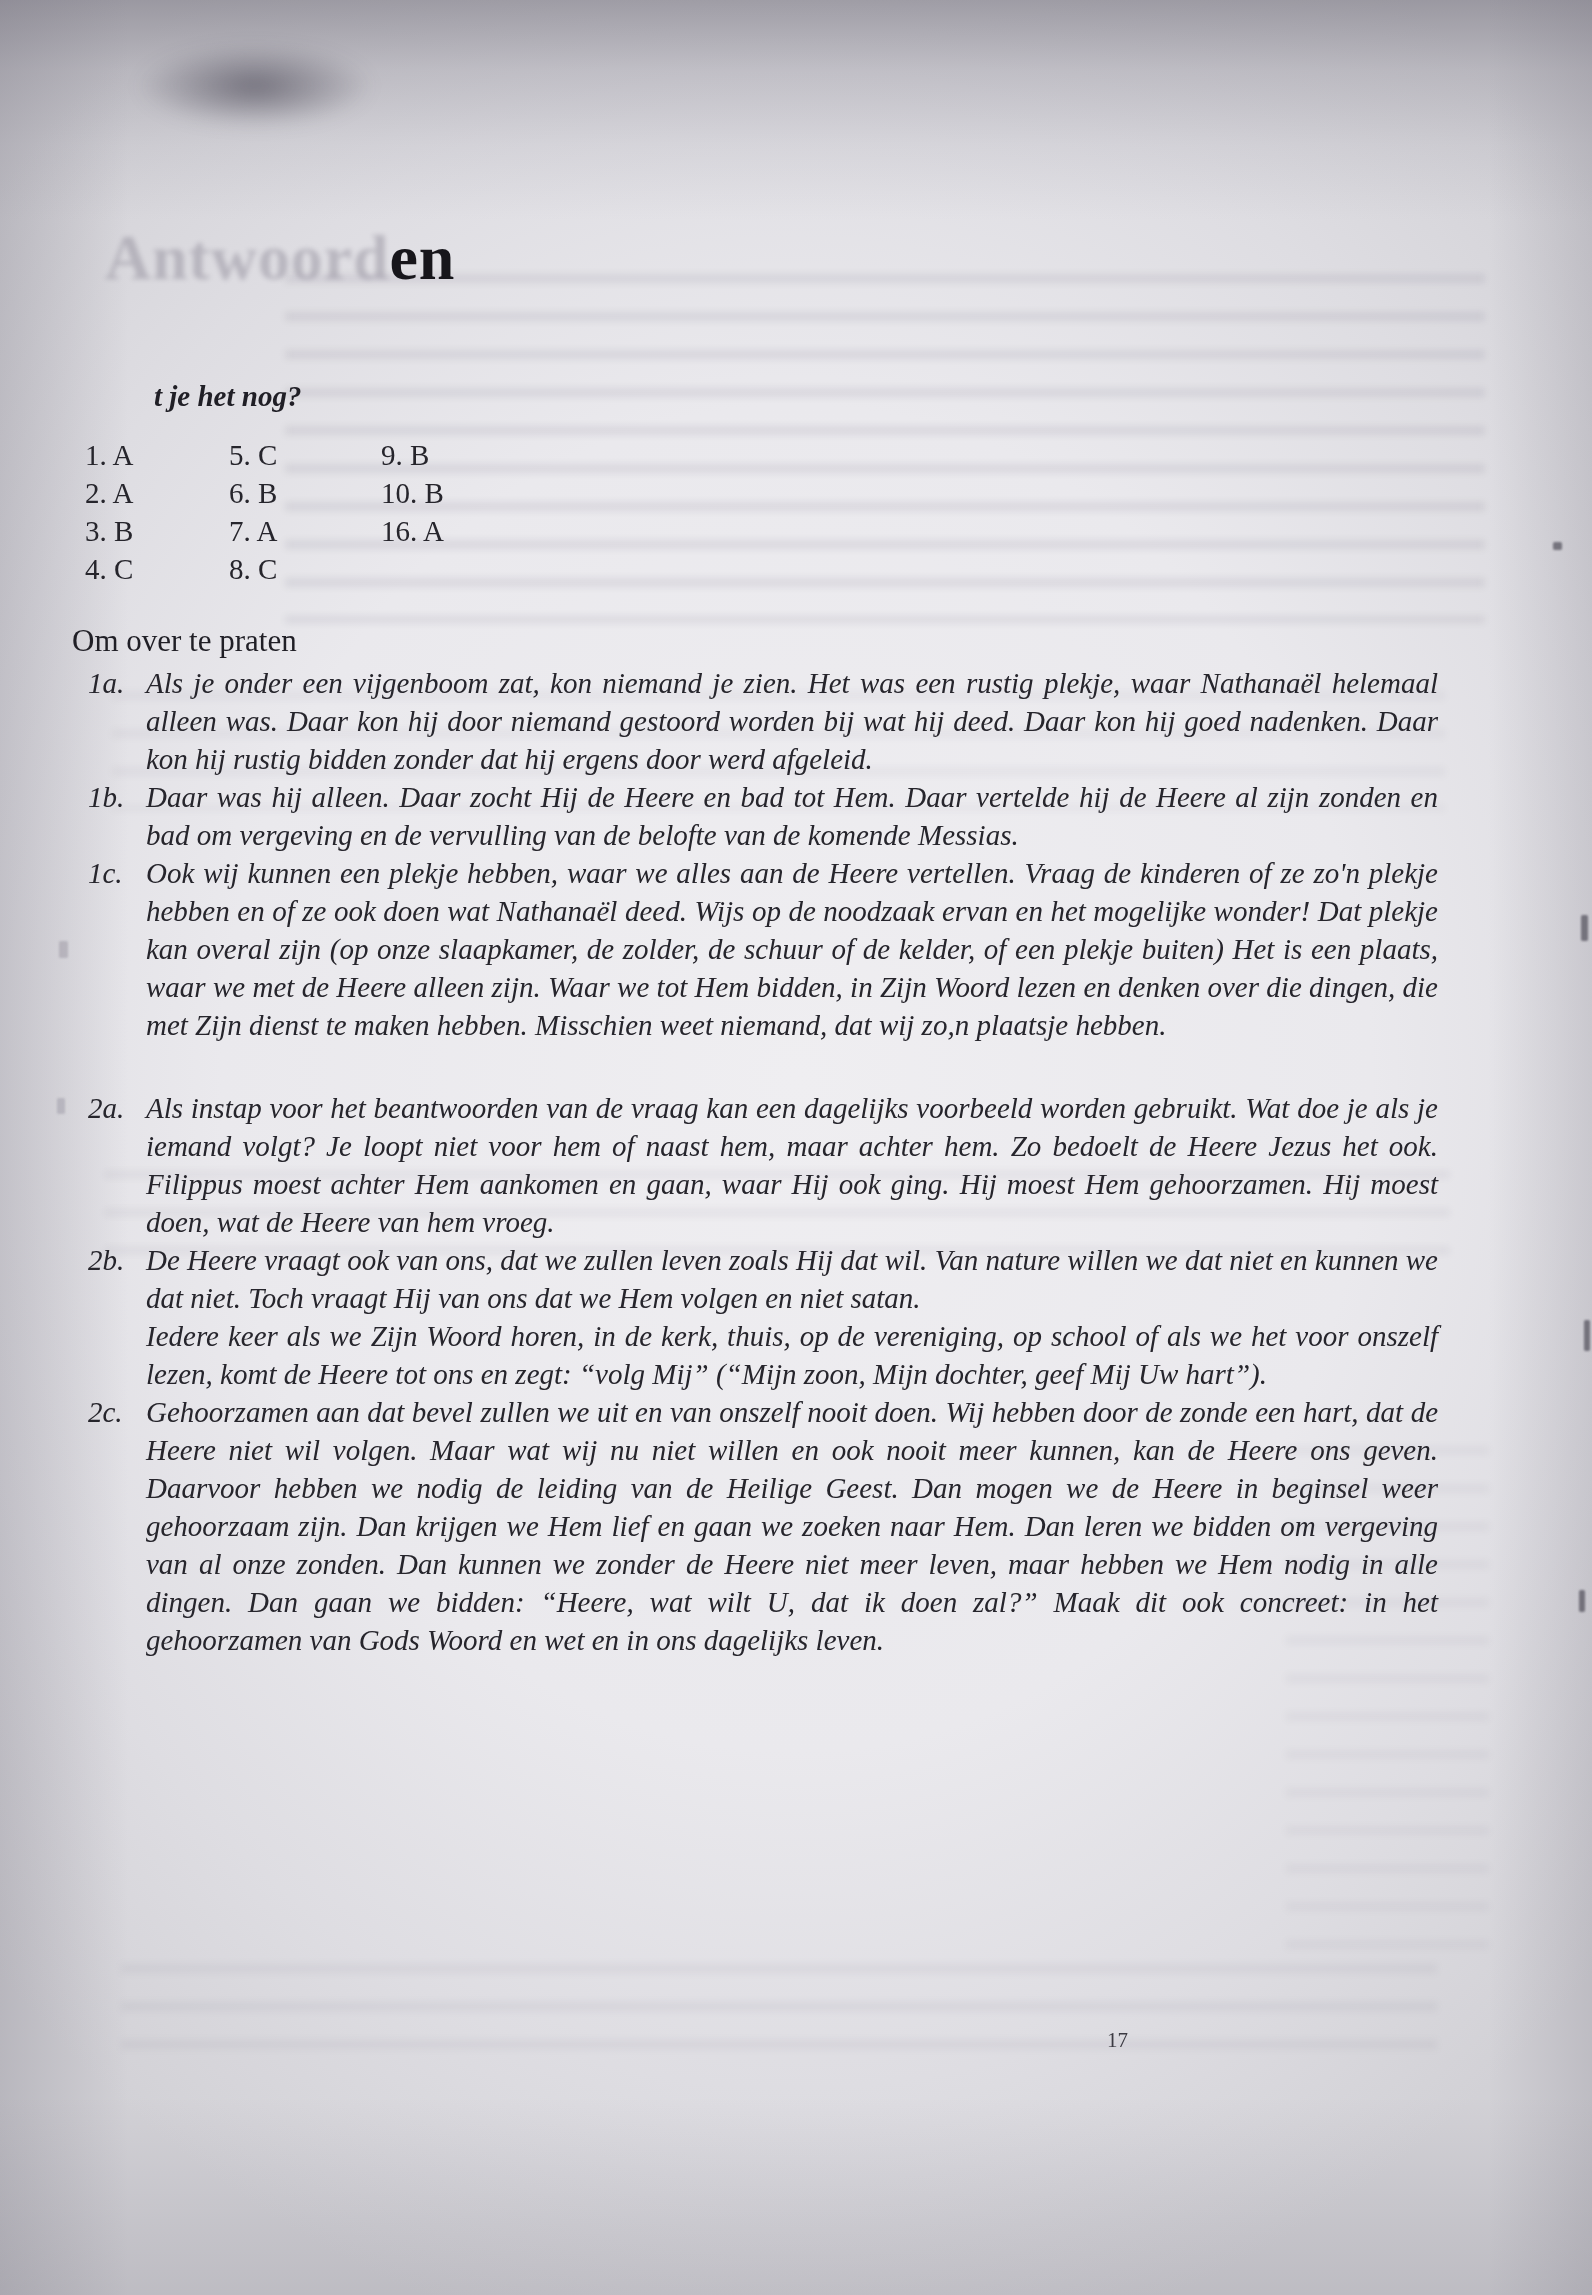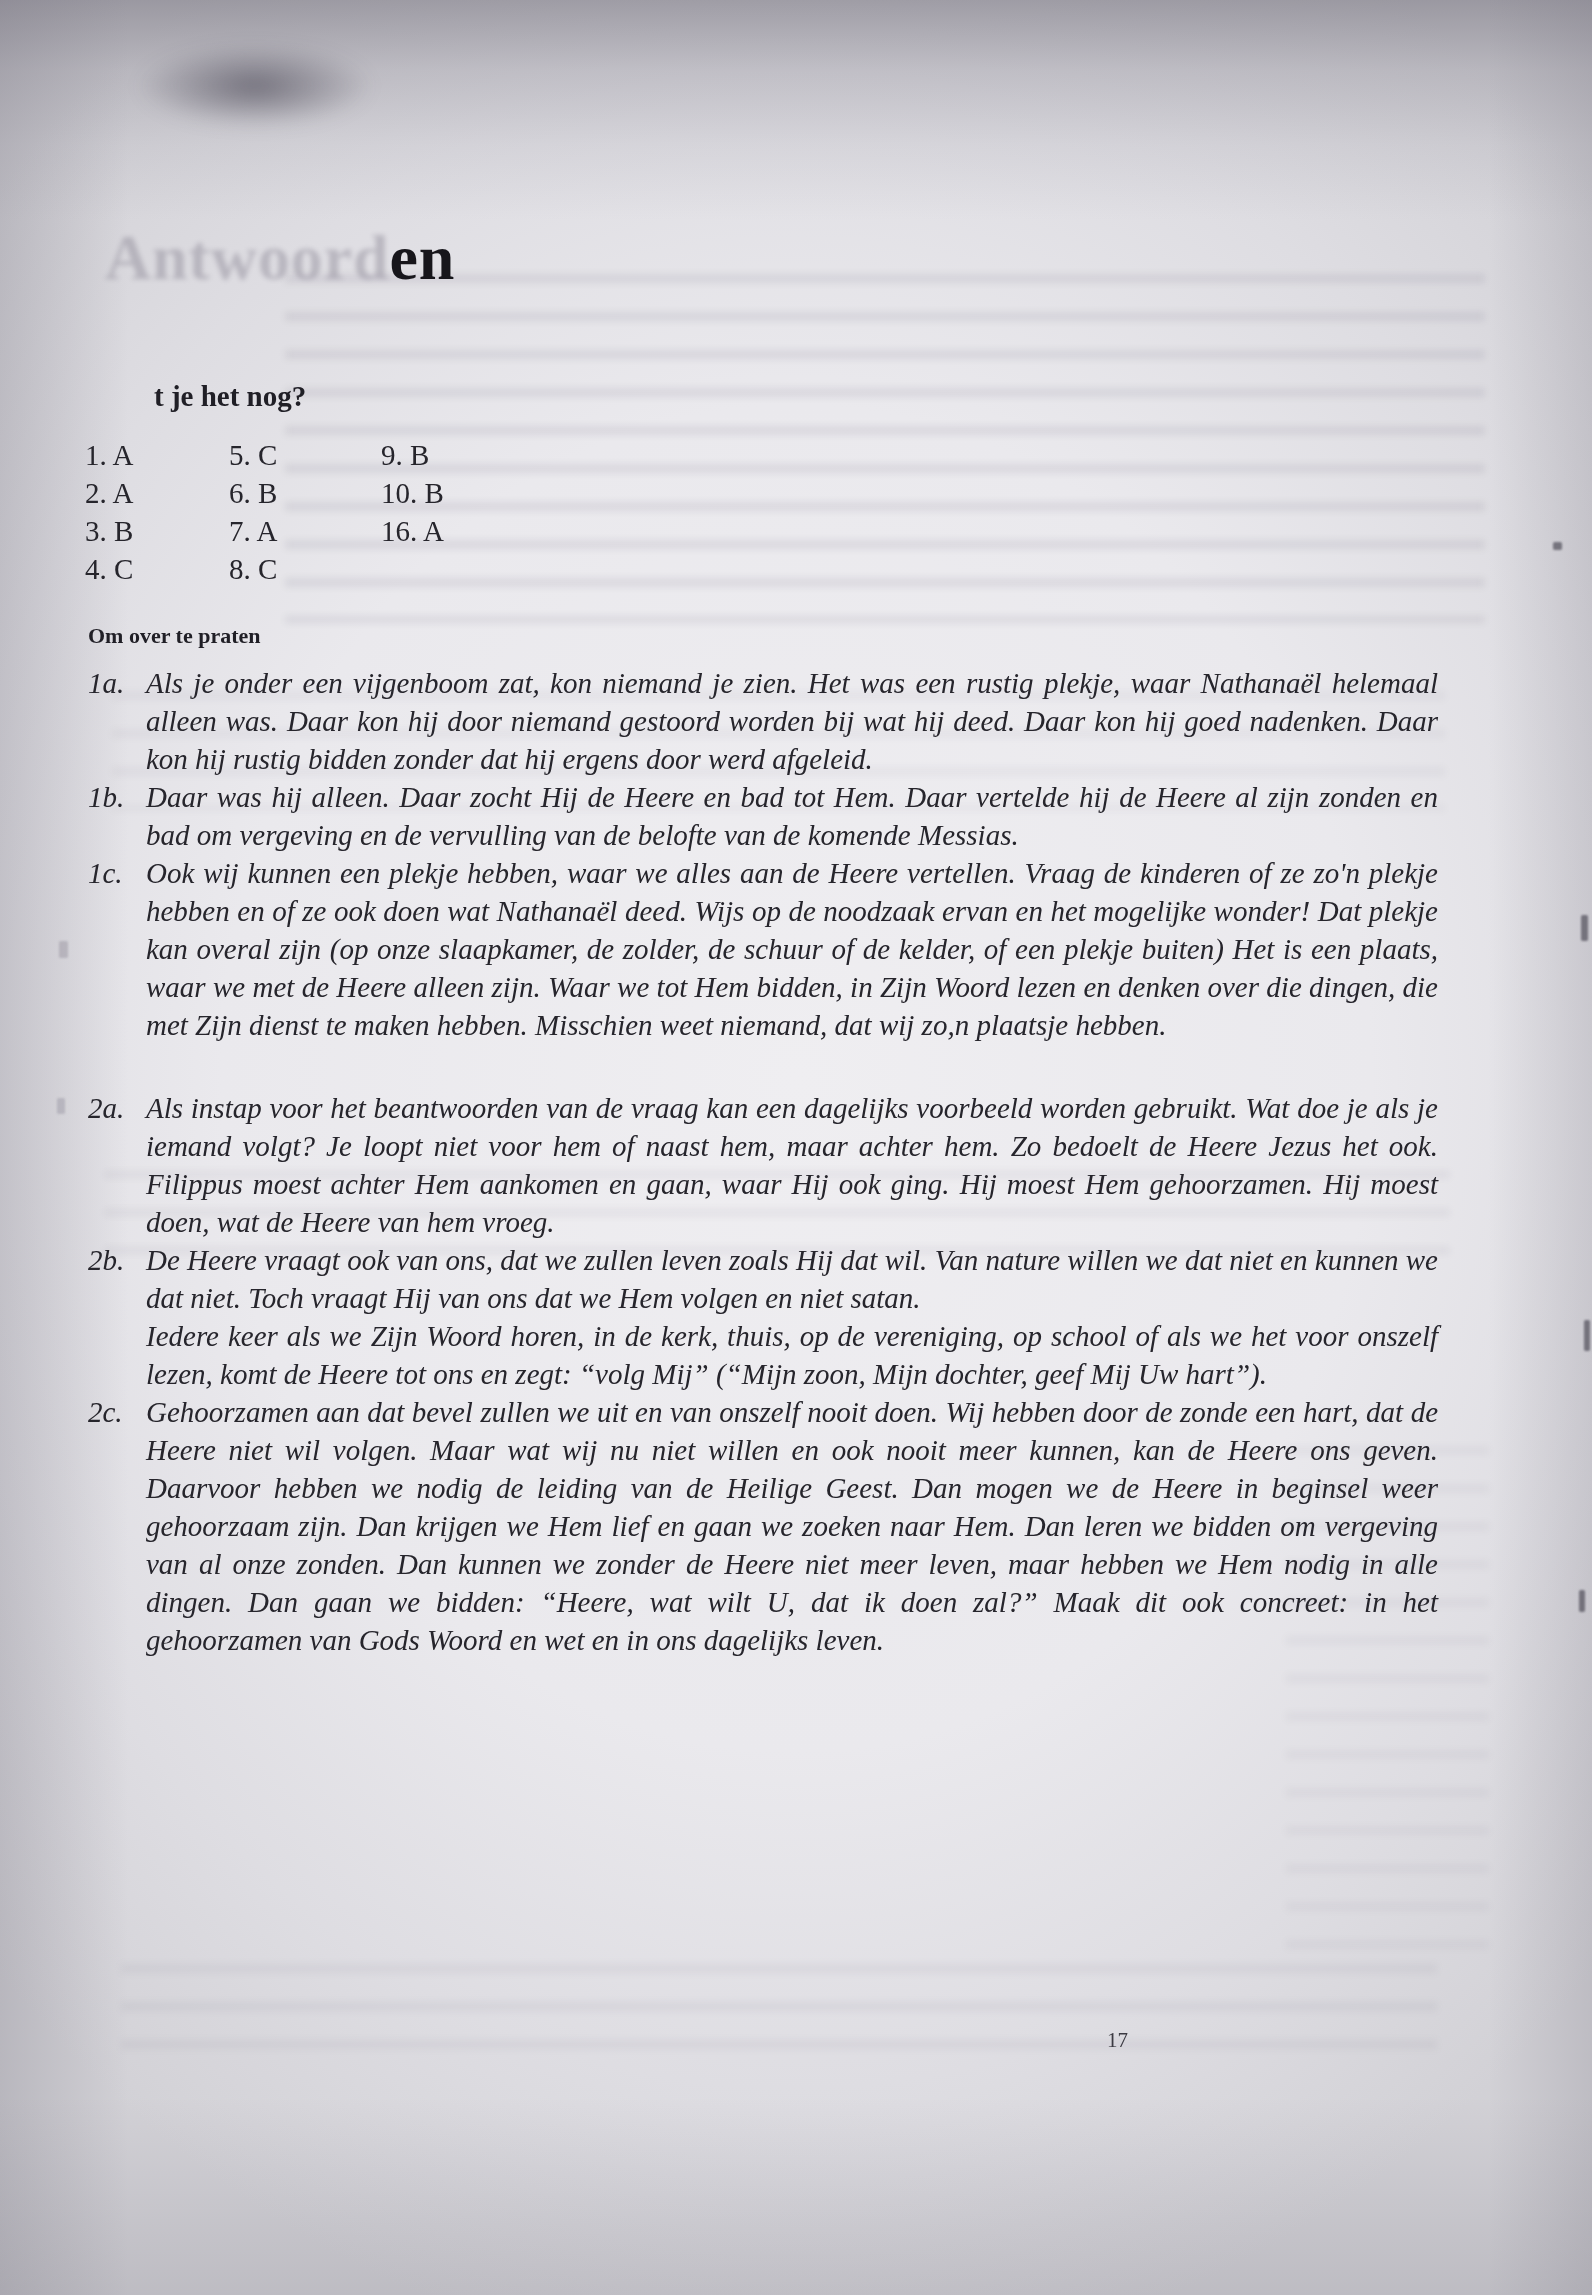--- a/index.html
+++ b/index.html
@@ -68,32 +68,32 @@
   .title {
     position:absolute; top:221px; left:105px;
     font-size:64px; font-weight:bold; letter-spacing:0.9px;
     white-space:nowrap;
   }
   .title .ghost { color:#8b8795; opacity:.45; filter:blur(2.6px); }
   .title .solid { color:#17161b; }
 
   .quiz-heading {
     position:absolute; top:380px; left:154px;
-    font-size:29px; font-weight:bold; color:#201f26;
+    font-size:29px; font-weight:bold; color:#201f26;font-style:italic;
   }
   .answers {
     position:absolute; top:436px; left:85px;
     display:flex; font-size:29px; line-height:38px; color:#26252c;
   }
   .answers-col:nth-child(1) { width:144px; }
   .answers-col:nth-child(2) { width:152px; }
 
   .disc-heading {
-    position:absolute; top:623px; left:88px;
-    font-size:22px; font-weight:bold; color:#201f26;
+    position:absolute; top:623px; left:72px;
+    font-size:31px; font-weight:normal; color:#201f26;
   }
   .disc-list {
     position:absolute; top:664px; left:88px; width:1350px;font-style:italic;
   }
   .disc-item {
     display:flex; font-size:29px; line-height:38px; color:#26252c;
   }
   .disc-item.spaced { margin-top:45px; }
   .item-label { flex:0 0 58px; }
   .item-text  { flex:1; text-align:justify; white-space:pre-line; }

